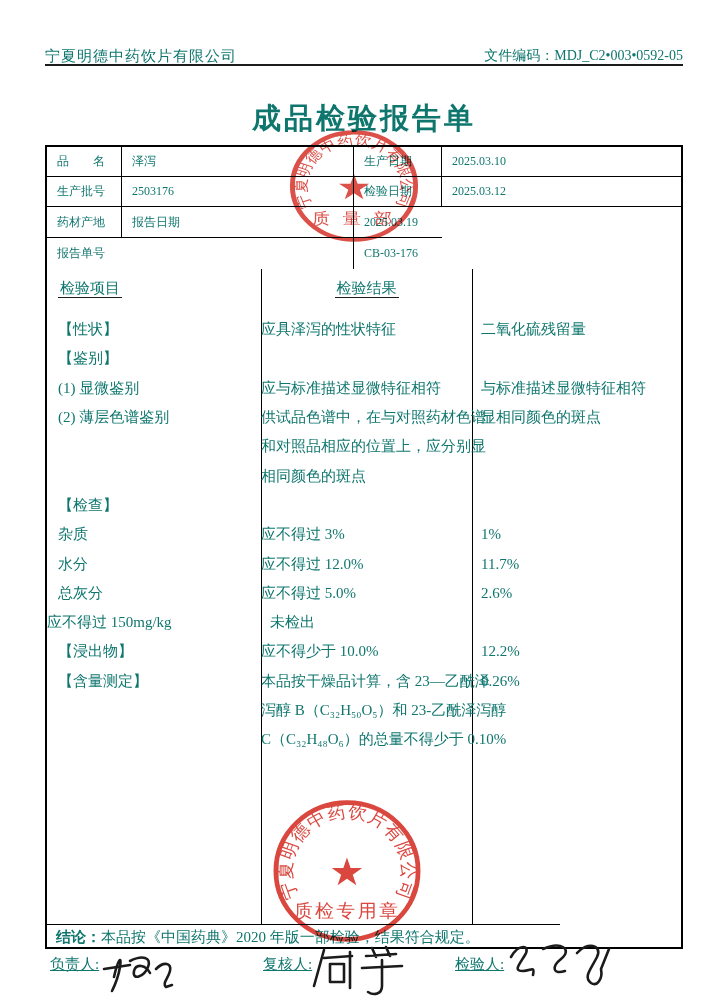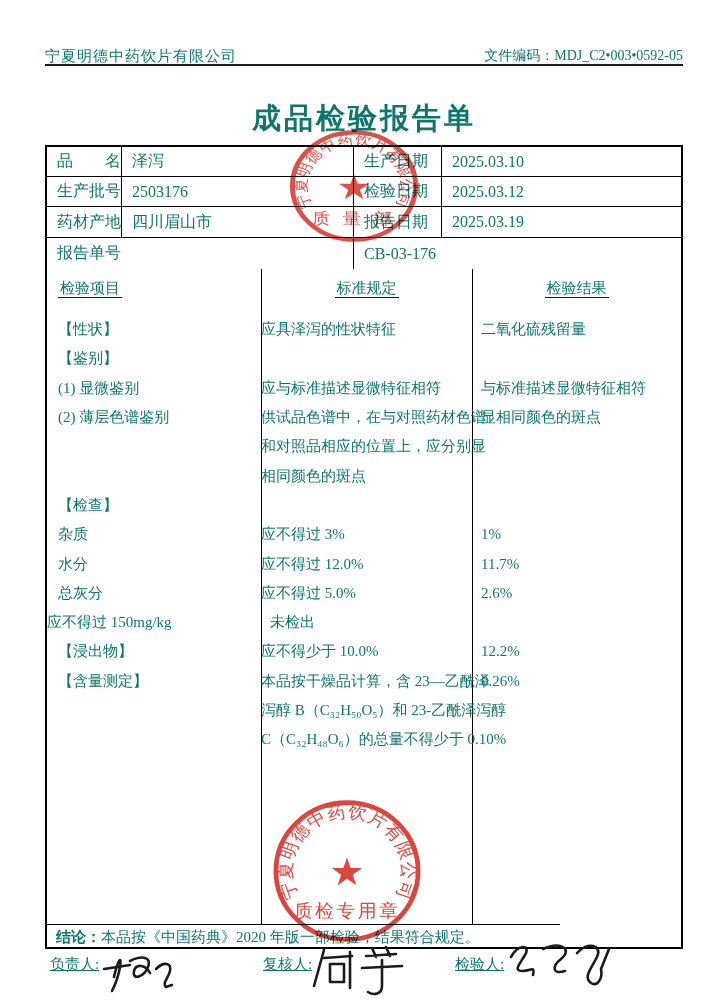--- a/index.html
+++ b/index.html
@@ -10,21 +10,21 @@
   
   .hdr-company{position:absolute;left:45px;top:30px;font-size:15px;letter-spacing:1px;}
   .hdr-code{position:absolute;right:45px;top:30px;font-size:14px;}
   .hdr-rule{position:absolute;left:45px;top:47px;width:638px;height:0;border-top:2px solid #1c1c1c;}
   .doc-title{position:absolute;left:45px;top:82px;width:638px;text-align:center;
     font-size:29px;font-weight:bold;letter-spacing:3px;}
   
   .report{position:absolute;left:45px;top:128px;width:638px;height:804px;border:2px solid #000;box-sizing:border-box;}
   
   .info{position:absolute;left:0;top:0;width:634px;height:122px;display:grid;
-    grid-template-columns:75px 232px 88px 239px;grid-template-rows:30px 30px 31px 31px;font-size:16px;}
+    grid-template-columns:75px 232px 88px 239px;grid-template-rows:30px 30px 31px 31px;font-size:12px;}
   .info .c{box-sizing:border-box;display:flex;align-items:center;padding-left:10px;
     border-bottom:1px solid #000;white-space:nowrap;}
   .info .br{border-right:1px solid #000;}
   .info .last{border-bottom:none;}
   .info .span2{grid-column:span 2;}
   
   .vline{position:absolute;top:122px;width:1px;height:655px;background:#000;}
   .v1{left:214px;} .v2{left:425px;}
   .main-head{position:absolute;left:0;top:128px;width:532px;height:40px;display:grid;
     grid-template-columns:214px 211px 209px;font-size:15px;}
@@ -70,34 +70,32 @@
       <div class="c br">泽泻</div>
       <div class="c br">生产日期</div>
       <div class="c">2025.03.10</div>
 
       <div class="c br">生产批号</div>
       <div class="c br">2503176</div>
       <div class="c br">检验日期</div>
       <div class="c">2025.03.12</div>
 
       <div class="c br">药材产地</div>
-      <div class="c br">四川眉山市</div>
       <div class="c br">报告日期</div>
       <div class="c">2025.03.19</div>
 
       <div class="c last span2 br">报告单号</div>
       <div class="c last span2">CB-03-176</div>
     </div>
 
     <div class="vline v1"></div>
     <div class="vline v2"></div>
 
     <div class="main-head">
       <div class="h h-item"><span>检验项目</span></div>
-      <div class="h h-std"><span>标准规定</span></div>
       <div class="h h-res"><span>检验结果</span></div>
     </div>
 
     <div class="main-rows">
         <div class="mrow">
         <div class="cell item">【性状】</div>
         <div class="cell std">应具泽泻的性状特征</div>
         <div class="cell res">二氧化硫残留量</div>
       </div>
         <div class="mrow">

